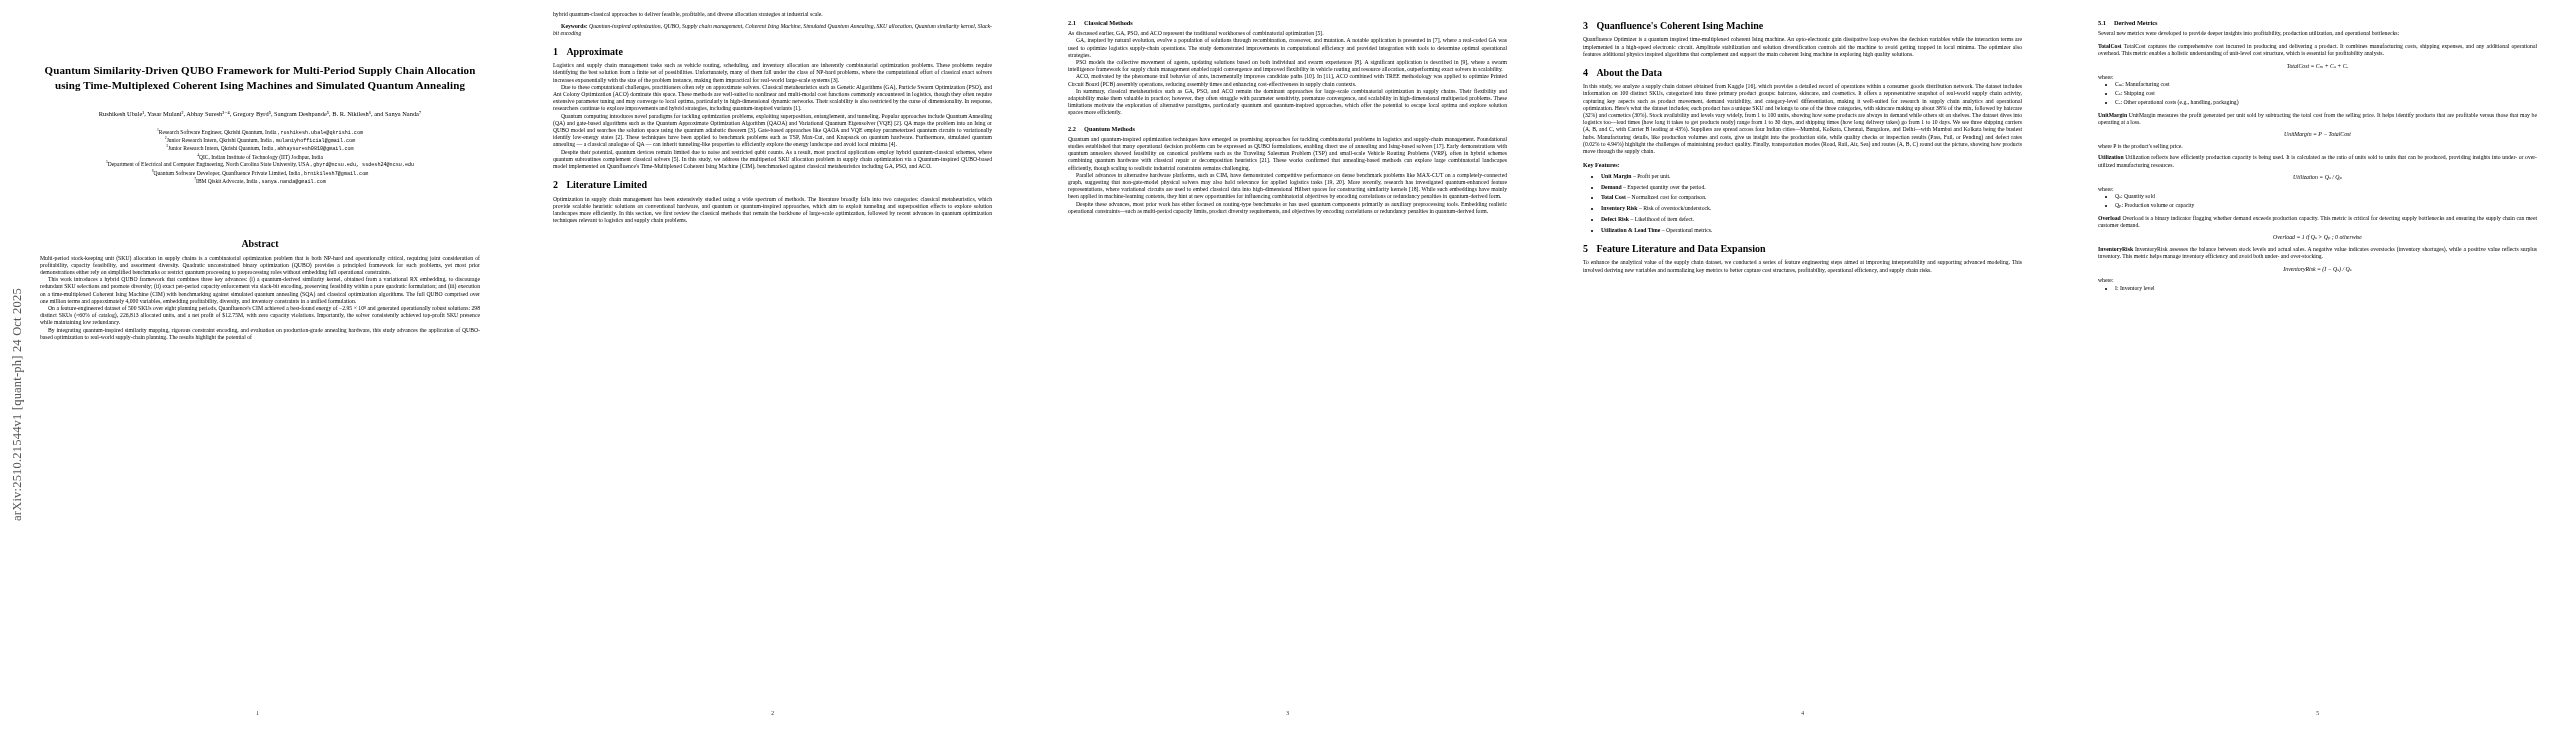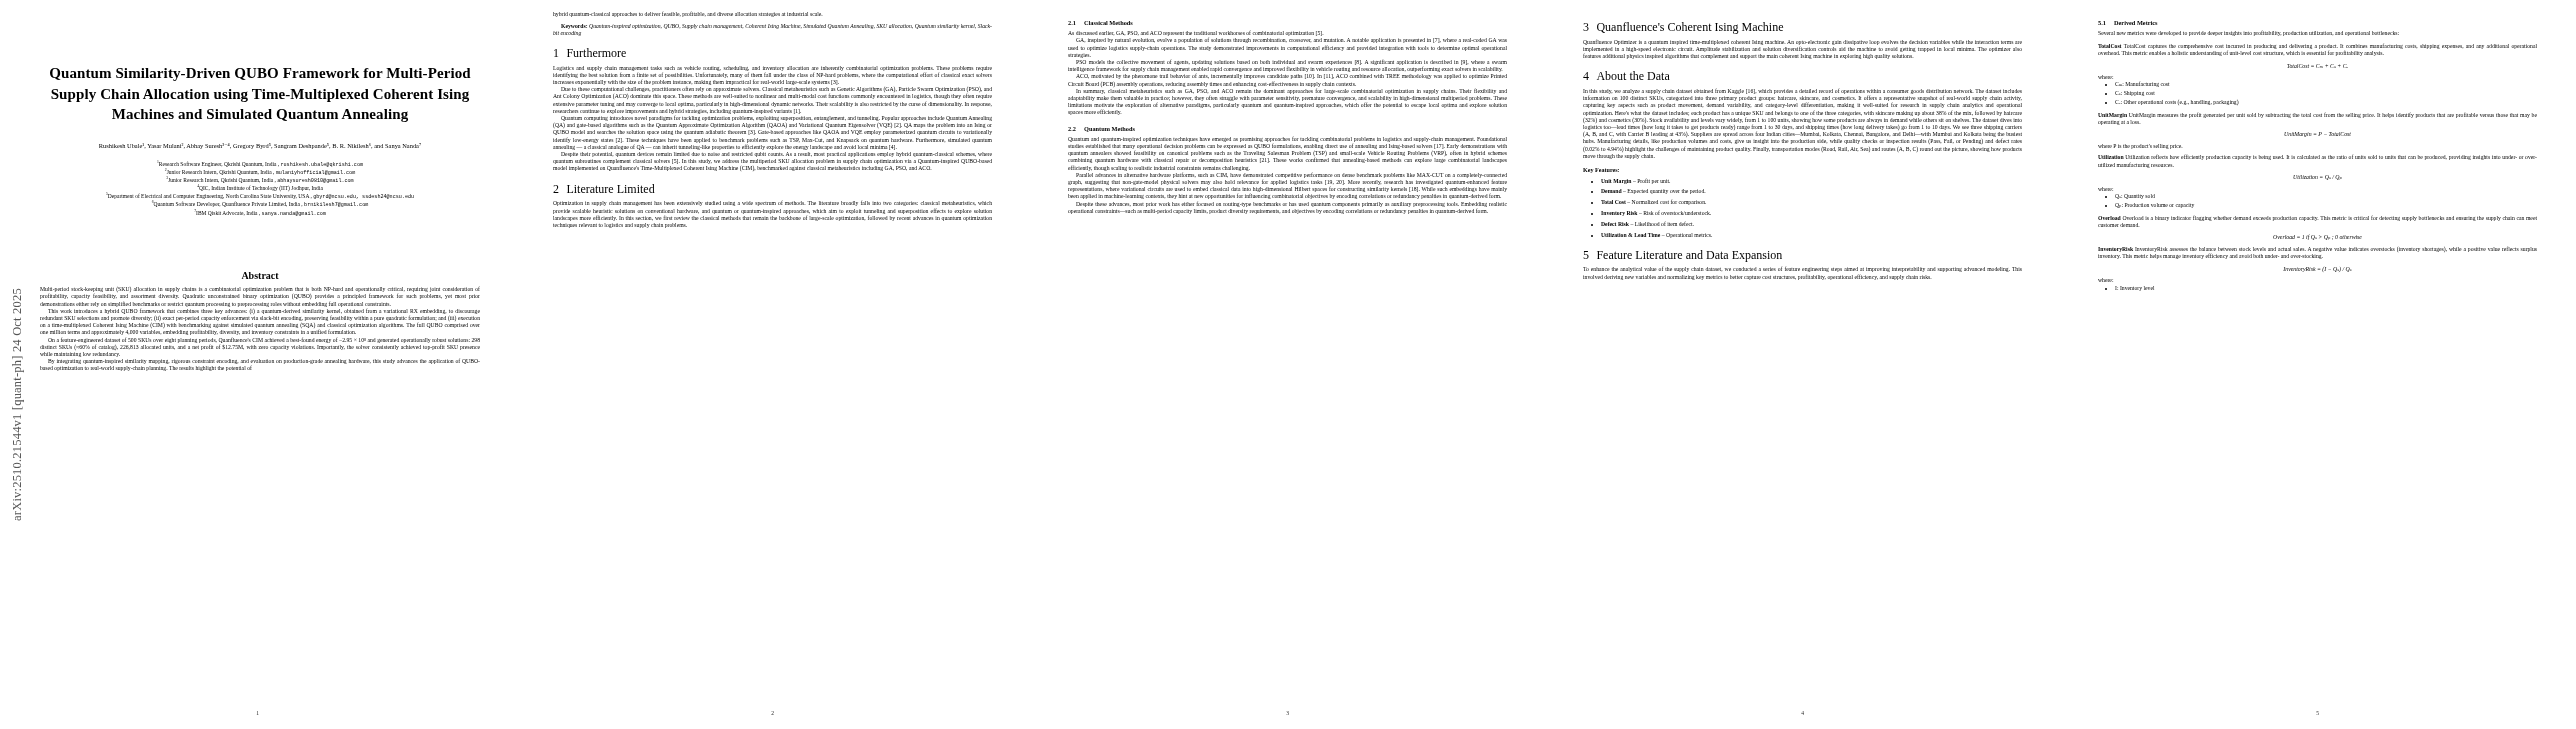--- a/index.html
+++ b/index.html
@@ -60,21 +60,21 @@
     bottom: 13.4px;
     left: 0; right: 0;
     text-align: center;
     font-size: 5.5px;
     color: #222;
   }
 
   .title {
     text-align: center;
     font-weight: bold;
-    font-size: 15px;
+    font-size: 11px;
     line-height: 1.38;
     margin: 52px 0 0 0;
     letter-spacing: 0.1px;
   }
   .authors {
     text-align: center;
     font-size: 6.4px;
     line-height: 1.45;
     margin: 16px 0 0 0;
   }
@@ -112,22 +112,22 @@
     font-size: 5.7px;
     line-height: 1.265;
     text-align: justify;
     margin: 4.3px 0 0 0;
     text-indent: 8px;
   }
   .keywords b { font-weight: bold; }
   .keywords i { font-style: italic; }
 
   h2.sec {
-    font-size: 12px;
-    font-weight: normal;
+    font-size: 10px;
+    font-weight: bold;
     margin: 9px 0 4.3px 0;
     line-height: 1.2;
   }
   h3.subsec {
     font-size: 6.3px;
     font-weight: bold;
     margin: 8px 0 3.6px 0;
     line-height: 1.2;
   }
   .sec-num { display: inline-block; min-width: 13.4px; }
@@ -204,21 +204,21 @@
     <div class="pagenum">1</div>
   </div>
 
   <div class="page page-2">
     <p class="body noindent">hybrid quantum-classical approaches to deliver feasible, profitable, and diverse allocation strategies at industrial scale.</p>
     <p class="keywords">
       <b>Keywords:</b>
       <i>Quantum-inspired optimization, QUBO, Supply chain management, Coherent Ising Machine, Simulated Quantum Annealing, SKU allocation, Quantum similarity kernel, Slack-bit encoding</i>
     </p>
     <div id="secs-2">
-        <h2 class="sec"><span class="sec-num">1</span><span>Furthermore</span></h2>
+        <h2 class="sec"><span class="sec-num">1</span><span>Approximate</span></h2>
         <p class="body noindent">Logistics and supply chain management tasks such as vehicle routing, scheduling, and inventory allocation are inherently combinatorial optimization problems. These problems require identifying the best solution from a finite set of possibilities. Unfortunately, many of them fall under the class of NP-hard problems, where the computational effort of classical exact solvers increases exponentially with the size of the problem instance, making them impractical for real-world large-scale systems [3].</p>
         <p class="body">Due to these computational challenges, practitioners often rely on approximate solvers. Classical metaheuristics such as Genetic Algorithms (GA), Particle Swarm Optimization (PSO), and Ant Colony Optimization (ACO) dominate this space. These methods are well-suited to nonlinear and multi-modal cost functions commonly encountered in logistics, though they often require extensive parameter tuning and may converge to local optima, particularly in high-dimensional dynamic networks. Their scalability is also restricted by the curse of dimensionality. In response, researchers continue to explore improvements and hybrid strategies, including quantum-inspired variants [1].</p>
         <p class="body">Quantum computing introduces novel paradigms for tackling optimization problems, exploiting superposition, entanglement, and tunneling. Popular approaches include Quantum Annealing (QA) and gate-based algorithms such as the Quantum Approximate Optimization Algorithm (QAOA) and Variational Quantum Eigensolver (VQE) [2]. QA maps the problem into an Ising or QUBO model and searches the solution space using the quantum adiabatic theorem [3]. Gate-based approaches like QAOA and VQE employ parameterized quantum circuits to variationally identify low-energy states [2]. These techniques have been applied to benchmark problems such as TSP, Max-Cut, and Knapsack on quantum hardware. Furthermore, simulated quantum annealing — a classical analogue of QA — can inherit tunneling-like properties to efficiently explore the energy landscape and avoid local minima [4].</p>
         <p class="body">Despite their potential, quantum devices remain limited due to noise and restricted qubit counts. As a result, most practical applications employ hybrid quantum-classical schemes, where quantum subroutines complement classical solvers [5]. In this study, we address the multiperiod SKU allocation problem in supply chain optimization via a Quantum-inspired QUBO-based model implemented on Quanfluence's Time-Multiplexed Coherent Ising Machine (CIM), benchmarked against classical metaheuristics including GA, PSO, and ACO.</p>
         <h2 class="sec"><span class="sec-num">2</span><span>Literature Limited</span></h2>
         <p class="body noindent">Optimization in supply chain management has been extensively studied using a wide spectrum of methods. The literature broadly falls into two categories: classical metaheuristics, which provide scalable heuristic solutions on conventional hardware, and quantum or quantum-inspired approaches, which aim to exploit tunneling and superposition effects to explore solution landscapes more efficiently. In this section, we first review the classical methods that remain the backbone of large-scale optimization, followed by recent advances in quantum optimization techniques relevant to logistics and supply chain problems.</p>
       </div>
     <div class="pagenum">2</div>
   </div>
 

